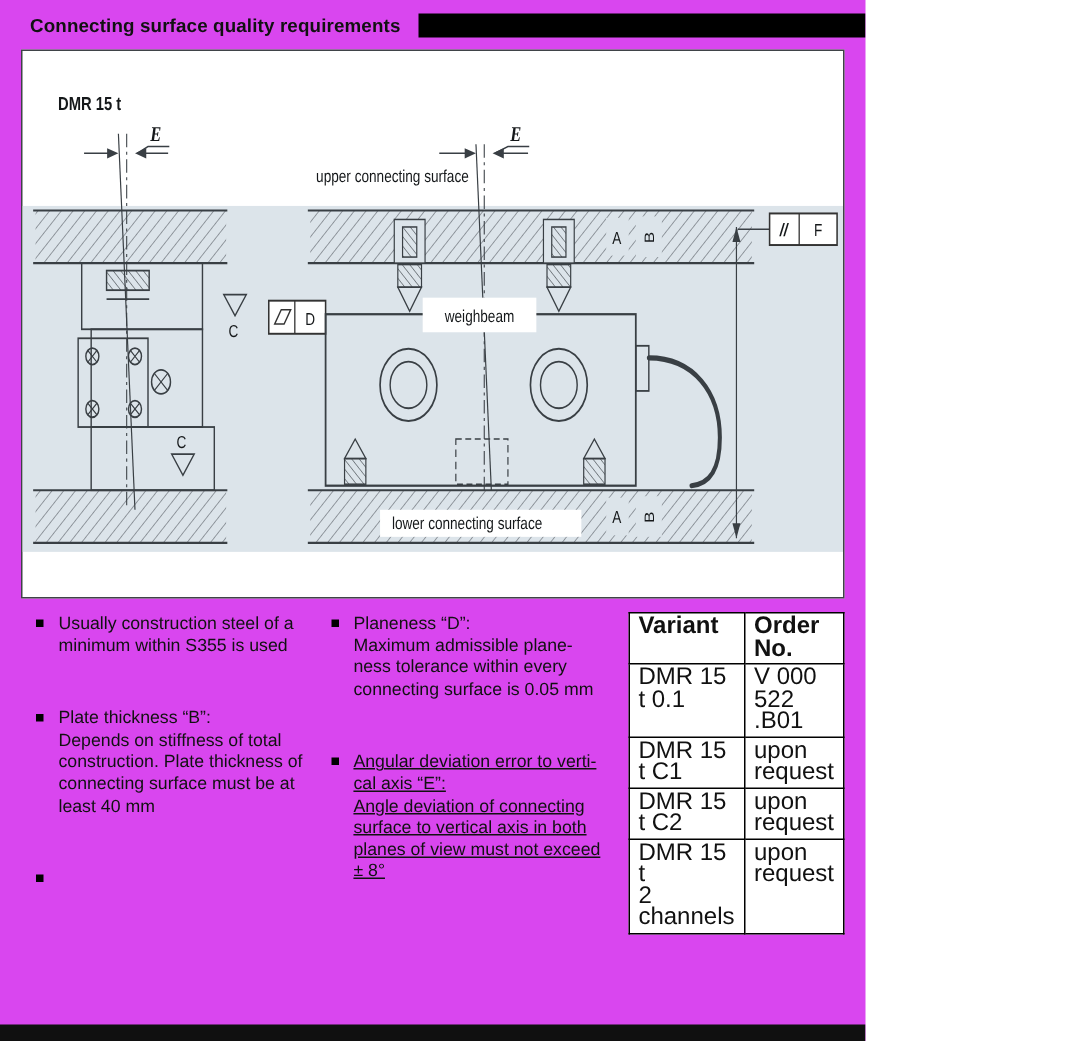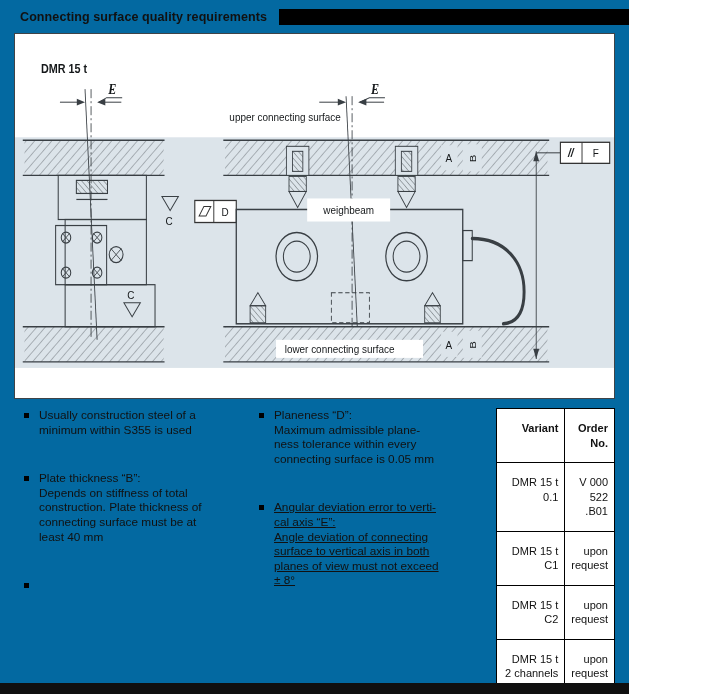--- a/index.html
+++ b/index.html
@@ -1,18 +1,18 @@
 <!DOCTYPE html>
 <html><head>
 <meta charset="utf-8">
 <style>
   * { margin:0; padding:0; box-sizing:border-box; }
   html,body { background:#ffffff; }
   body { font-family:"Liberation Sans", sans-serif; color:#111; }
-  .page { position:relative; width:629px; height:694px; background:#0369a1; overflow:hidden; }
+  .page { position:relative; width:577px; height:694px; background:#d946ef; overflow:hidden; }
 
   .header-row { display:flex; align-items:center; padding:9px 0 0 20px; }
   .title { font-size:12.5px; font-weight:bold; letter-spacing:.1px; white-space:nowrap; }
   .title-bar { flex:1; height:16px; background:#000; margin-left:12px; }
 
   .frame { position:relative; margin:8px 14px 0 14px; height:366px; border:1.5px solid #3f4347; background:#fff; }
   .frame svg { display:block; width:100%; height:100%; }
 
   svg text { font-family:"Liberation Sans", sans-serif; font-size:11.5px; fill:#15181a; stroke:none; }
   svg .t-bold { font-weight:bold; font-size:12.5px; }
@@ -25,21 +25,21 @@
   .col3 { flex:1; }
 
   .note { display:flex; margin-bottom:34px; }
   .note.tight { margin-bottom:10px;text-decoration:underline; }
   .bullet { flex:0 0 auto; width:5px; height:5px; background:#000; margin:5px 10px 0 2px; }
   .note-text { font-size:11.8px; line-height:14.6px; }
   .note-title, .note-body { white-space:pre-line; }
 
   table.variant-table { border-collapse:collapse; width:100%; background:#fff; }
   .variant-table th, .variant-table td {
-    border:1px solid #000; font-size:11px; padding:12px 6px; text-align:right;
+    border:1px solid #000; font-size:16px; padding:2px 6px; text-align:left;
     vertical-align:top; white-space:pre-line; line-height:14.5px;
   }
   .variant-table th { font-weight:bold; }
   .variant-table th:first-child, .variant-table td:first-child { width:104px; }
 
   .footer-bar { position:absolute; left:0; right:0; bottom:0; height:11px; background:#101010; }
 </style>
 </head>
 <body>
 

